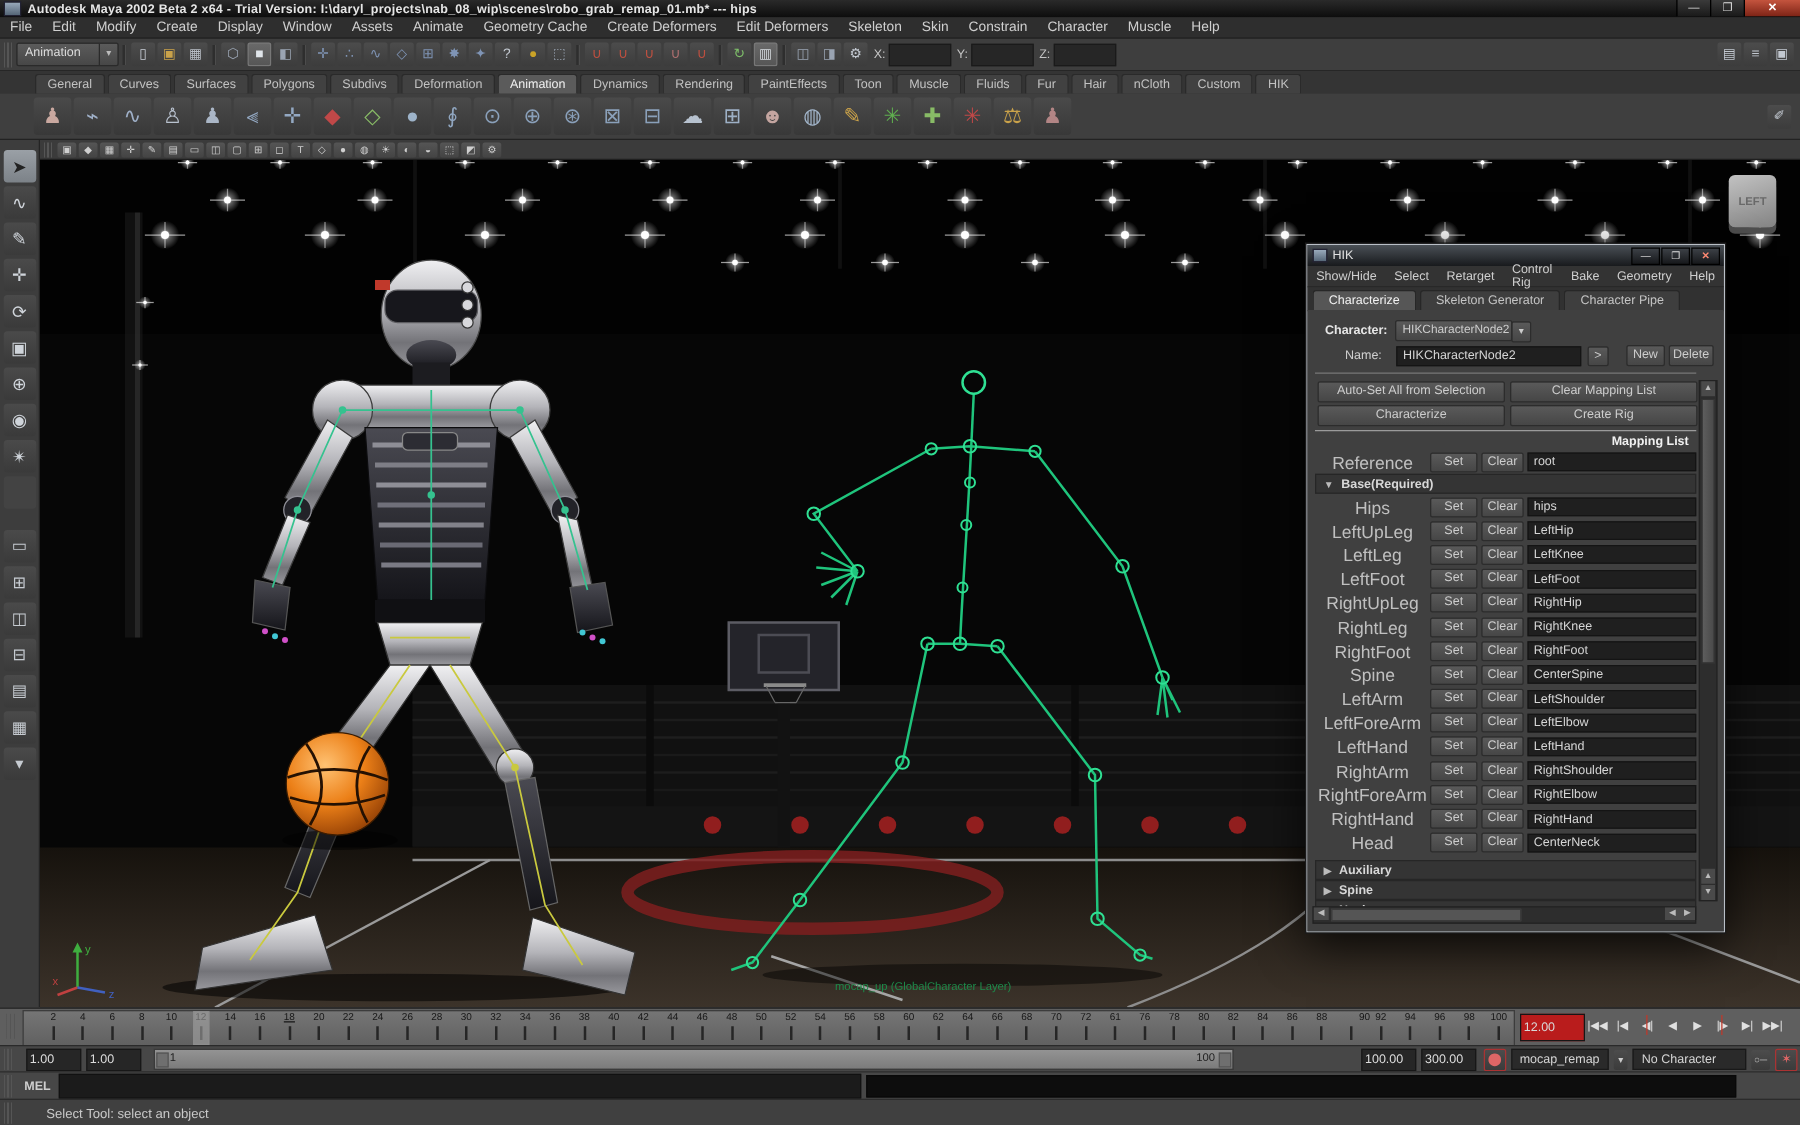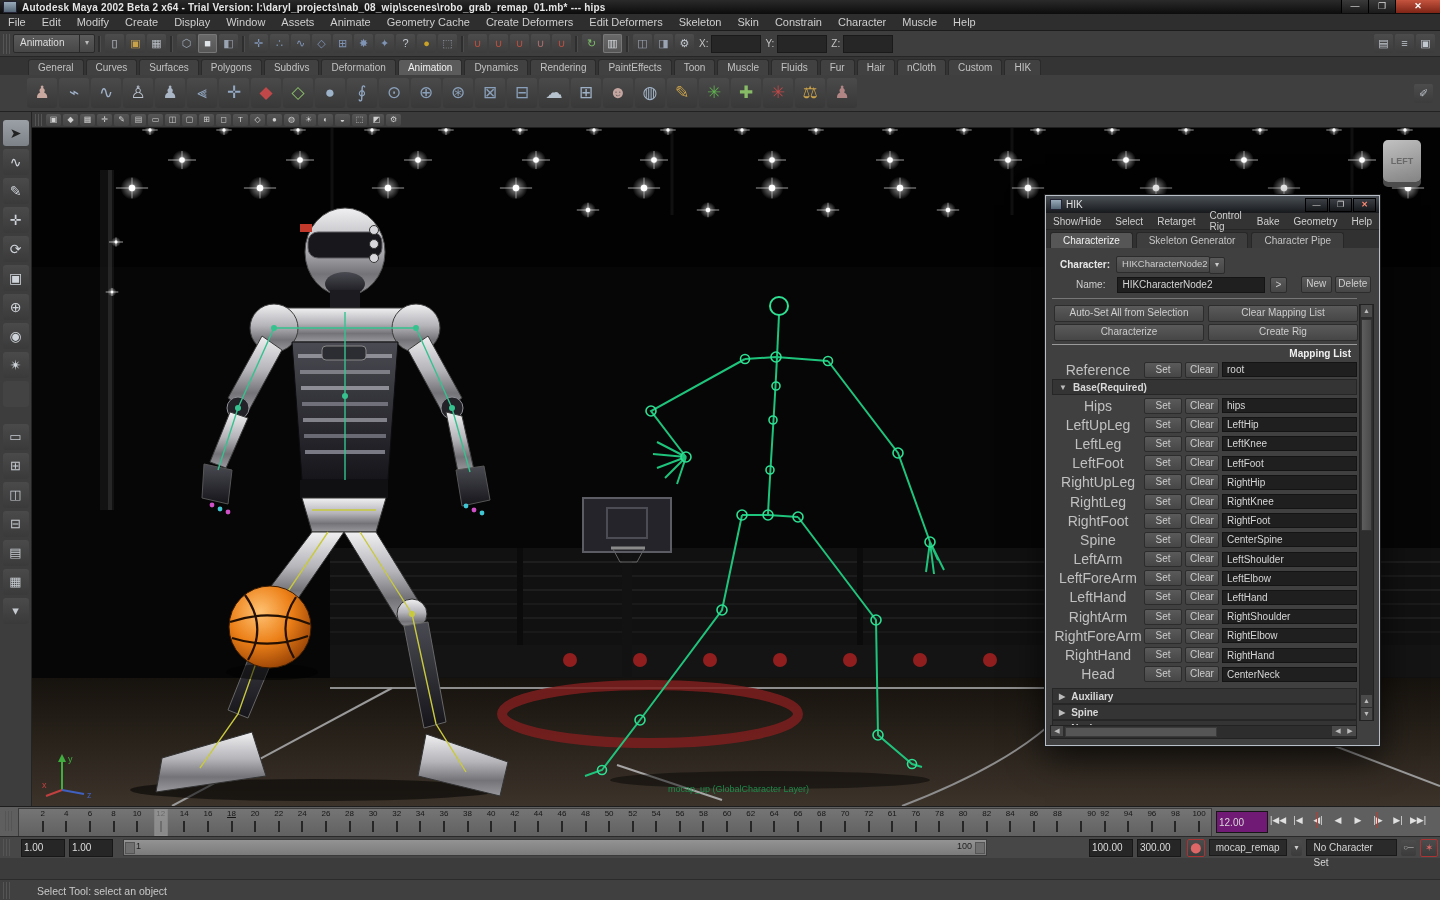--- a/index.html
+++ b/index.html
@@ -107,21 +107,21 @@
   #hik-hscroll{position:absolute;left:4px;right:22px;bottom:6px;height:12px;background:#2d2d2d;border:1px solid #222;}
   #hik-hthumb{position:absolute;left:14px;width:150px;top:1px;bottom:1px;background:#555;border:1px solid #3a3a3a;}
   
   #timeslider{position:absolute;left:0;top:806px;width:1440px;height:30px;background:#5f5f5f;
     border-top:1px solid #1e1e1e;}
   #ruler{position:absolute;left:18px;top:1px;width:1192px;height:27px;background:linear-gradient(#757575,#616161);
     border:1px solid #3c3c3c;}
   .tick-num{position:absolute;top:0;transform:translateX(-50%);font-size:8px;color:#161616;}
   .tick-mark{position:absolute;top:12px;width:2px;height:11px;background:#262626;transform:translateX(-50%);}
   #playhead{position:absolute;top:0;bottom:0;width:11px;background:rgba(170,170,170,.55);border:1px solid #8d8d8d;transform:translateX(-50%);}
-  #cur-time{position:absolute;left:1216px;top:4px;width:46px;height:18px;background:#701a75;
+  #cur-time{position:absolute;left:1216px;top:4px;width:46px;height:18px;background:#b91c1c;
     border:1px solid #161616;color:#d8d8d8;font-size:10px;}
   #playback{position:absolute;left:1268px;top:3px;display:flex;}
   .pb-btn{width:20px;height:20px;color:#e0e0e0;font-size:9px;line-height:20px;text-align:center;position:relative;}
   .pb-btn .red{position:absolute;left:9px;top:2px;width:1px;height:16px;background:#c0392b;}
   
   #rangerow{position:absolute;left:0;top:836px;width:1440px;height:21px;background:#474747;
     border-top:1px solid #2a2a2a;display:flex;align-items:center;font-size:10px;color:#ccc;}
   .rr-field{width:38px;height:14px;background:#262626;border:1px solid #171717;color:#ddd;font-size:10px;margin-right:4px;}
   #range-track{position:relative;width:876px;height:15px;background:linear-gradient(#939393,#7b7b7b);
     border:1px solid #3a3a3a;margin:0 6px;color:#222;font-size:9px;}
@@ -1054,19 +1054,25 @@
     <input class="rr-field" style="margin-left: 96px;" value="100.00">
     <input class="rr-field" value="300.00" style="">
     <div class="mini-icon redbox">⬤</div>
     <div class="dd-field">mocap_remap</div>
     <div class="mini-icon" style="width:12px;font-size:8px;">▾</div>
     <div class="dd-field">No Character Set</div>
     <div class="mini-icon" style="font-size:8px;color:#bbb;">○─</div>
     <div class="mini-icon redbox">✶</div>
   </div>
 
+  <div id="melrow">
+    <div class="grip"></div>
+    <div id="mel-label">MEL</div>
+    <input id="mel-input" value="" style="">
+    <div id="mel-result"></div>
+  </div>
 
   <div id="helprow">
     <div class="grip"></div>
     <span style="margin-left:24px;">Select Tool: select an object</span>
   </div>
 
 </div>
 
 </body></html>

